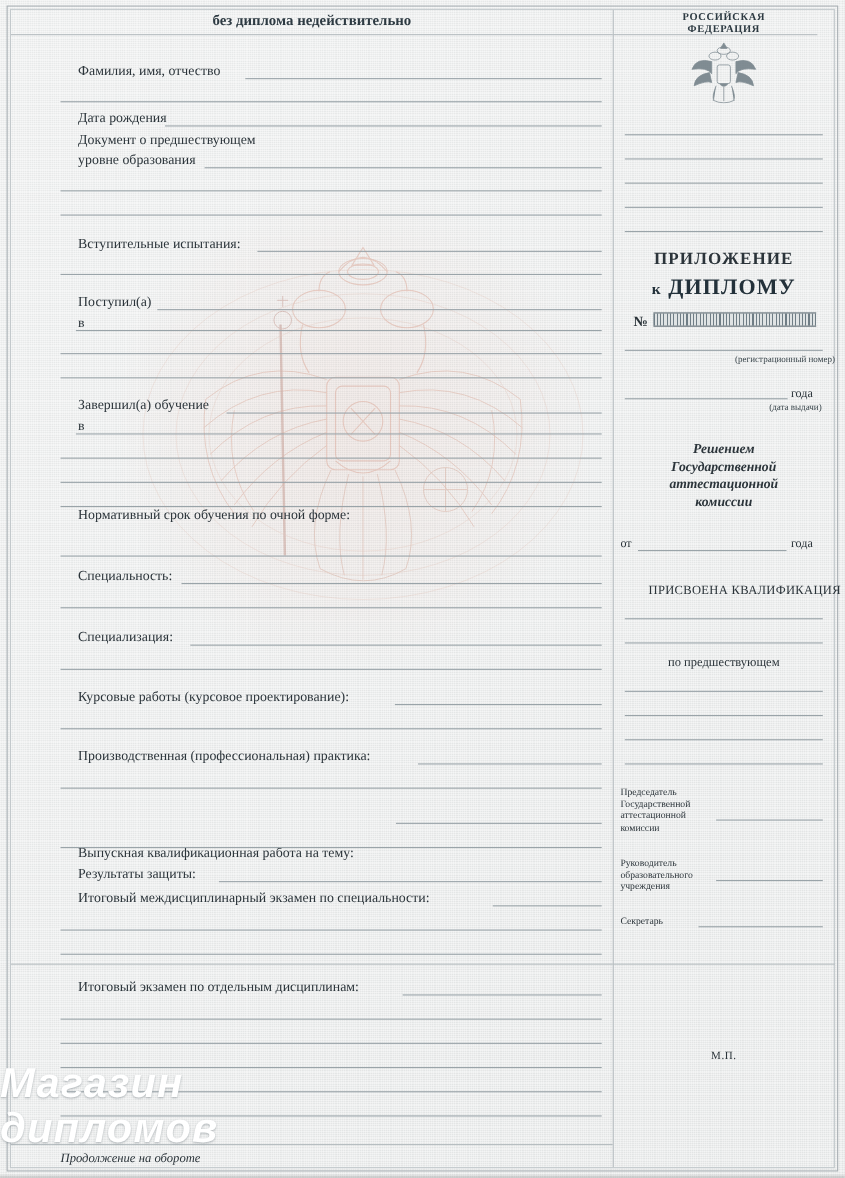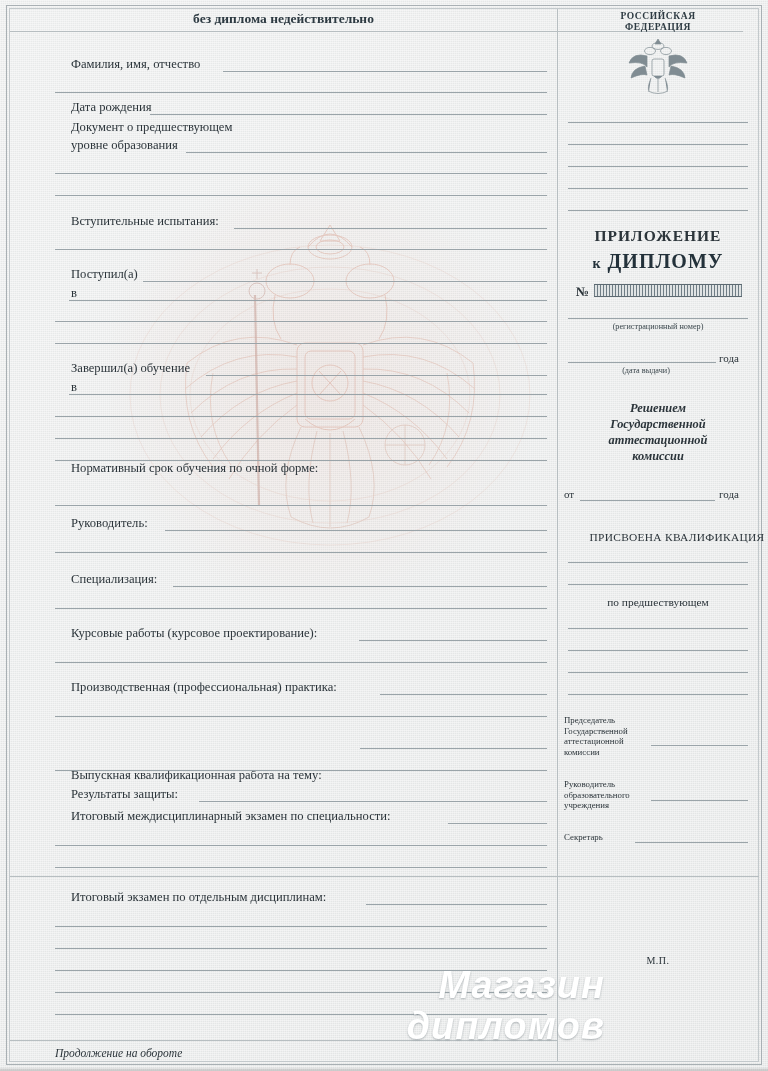--- a/index.html
+++ b/index.html
@@ -120,21 +120,21 @@
   .kdip .small{font-size:14px;}
   .numsign{
     position:absolute;left:576px;top:284px;font-size:13px;font-weight:bold;color:#2b343a;
   }
   .numbox{
     position:absolute;left:594px;top:284px;width:148px;height:11px;
     background:repeating-linear-gradient(90deg,#6f7d85 0px,#6f7d85 1px, #dfe3e4 1px, #dfe3e4 3px);
     border-top:1px solid #5d6a72;border-bottom:1px solid #5d6a72;
   }
   .cap{
-    position:absolute;width:202px;text-align:center;
+    position:absolute;width:202px;text-align:right;
     font-size:8.2px;color:#3a464c;
   }
   .dec{
     position:absolute;left:557px;width:202px;text-align:center;
     font-weight:bold;font-style:italic;font-size:12.4px;color:#2b343a;line-height:16px;
   }
   .prisv{
     position:absolute;left:557px;top:531px;width:240px;text-align:center;
     font-size:11.4px;color:#2b343a;letter-spacing:.3px;
   }
@@ -148,28 +148,27 @@
   }
   .mp{
     position:absolute;left:557px;top:955px;width:202px;text-align:center;
     font-size:10px;color:#2b343a;letter-spacing:.5px;
   }
   .ot{position:absolute;font-size:11px;color:#2b343a;}
   .goda{position:absolute;font-size:11px;color:#2b343a;}
 
   
   .shop{
-    position:absolute;left:0;top:965px;width:557px;text-align:right;
+    position:absolute;left:0;top:965px;width:557px;text-align:left;
     font-family:"Liberation Sans", sans-serif;
     font-style:italic;font-weight:bold;
     font-size:38px;color:#ffffff;
     text-shadow:0 1px 2px rgba(120,130,135,0.55);
     letter-spacing:1px;line-height:41px;
     pointer-events:none;
-    margin-left:48px;
   }
   .shadowdown{
     position:absolute;left:0;bottom:0;width:768px;height:4px;
     background:linear-gradient(to bottom, rgba(0,0,0,0) 0%, rgba(0,0,0,0.18) 100%);
   }
 </style>
 </head>
 <body>
 
 <div class="page">
@@ -301,21 +300,21 @@
     <div class="rule" style="left:196px;top:366px;width:341px;"></div>
     <div class="lbl" style="left:45px;top:371px;">в</div>
     <div class="rule" style="left:59px;top:385px;width:478px;"></div>
     <div class="rule" style="left:45px;top:407px;width:492px;"></div>
     <div class="rule" style="left:45px;top:429px;width:492px;"></div>
     <div class="rule" style="left:45px;top:451px;width:492px;"></div>
 
     <div class="lbl" style="left:45px;top:452px;">Нормативный срок обучения по очной форме:</div>
     <div class="rule" style="left:45px;top:496px;width:492px;"></div>
 
-    <div class="lbl" style="left:45px;top:507px;">Руководитель:</div>
+    <div class="lbl" style="left:45px;top:507px;">Специальность:</div>
     <div class="rule" style="left:155px;top:521px;width:382px;"></div>
     <div class="rule" style="left:45px;top:543px;width:492px;"></div>
 
     <div class="lbl" style="left:45px;top:563px;">Специализация:</div>
     <div class="rule" style="left:163px;top:577px;width:374px;"></div>
     <div class="rule" style="left:45px;top:599px;width:492px;"></div>
 
     <div class="lbl" style="left:45px;top:617px;">Курсовые работы (курсовое проектирование):</div>
     <div class="rule" style="left:349px;top:631px;width:188px;"></div>
     <div class="rule" style="left:45px;top:653px;width:492px;"></div>

